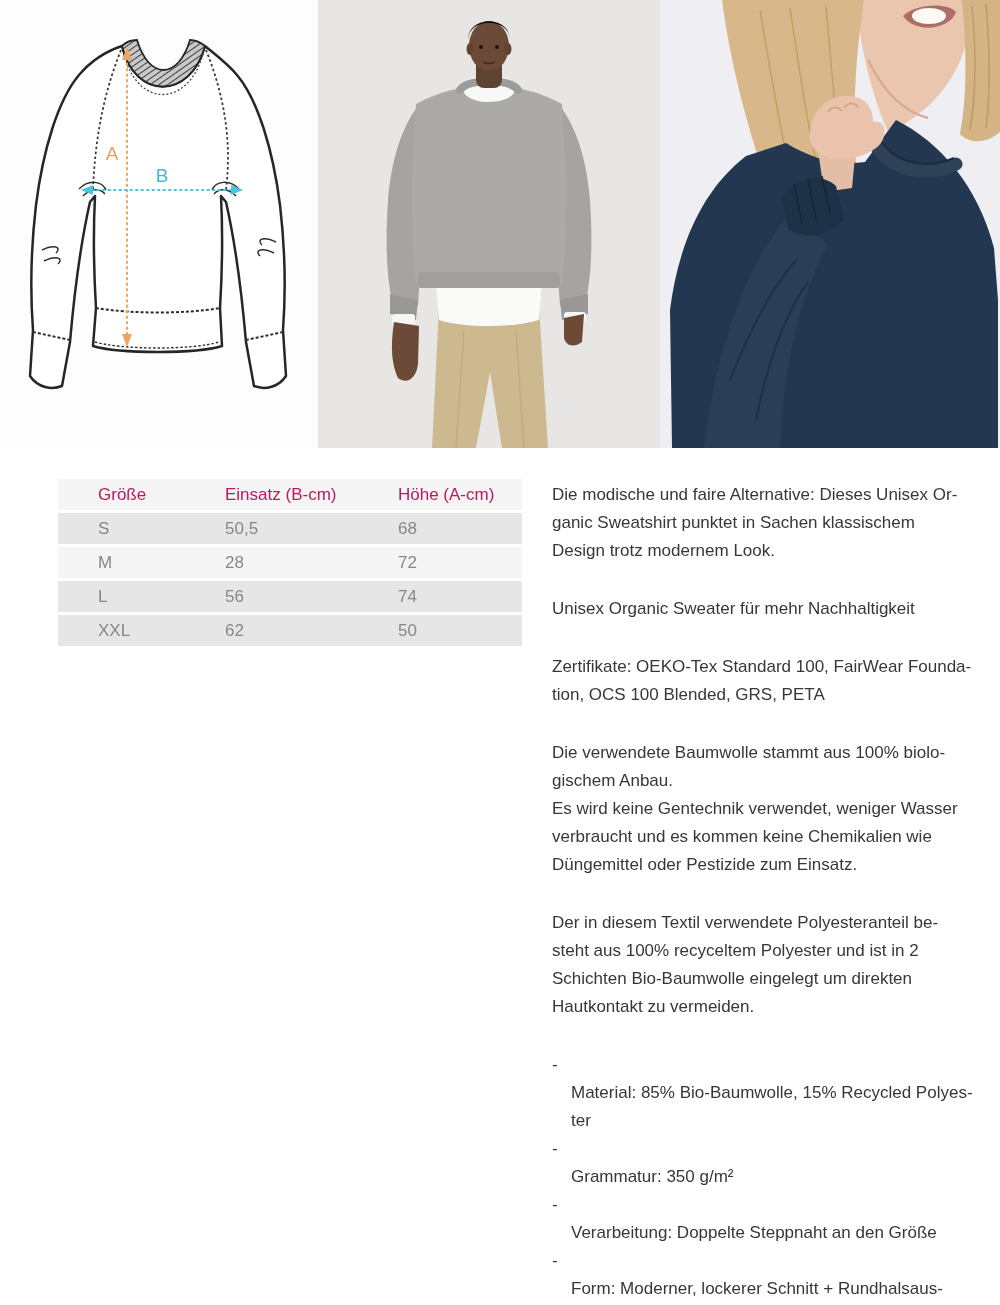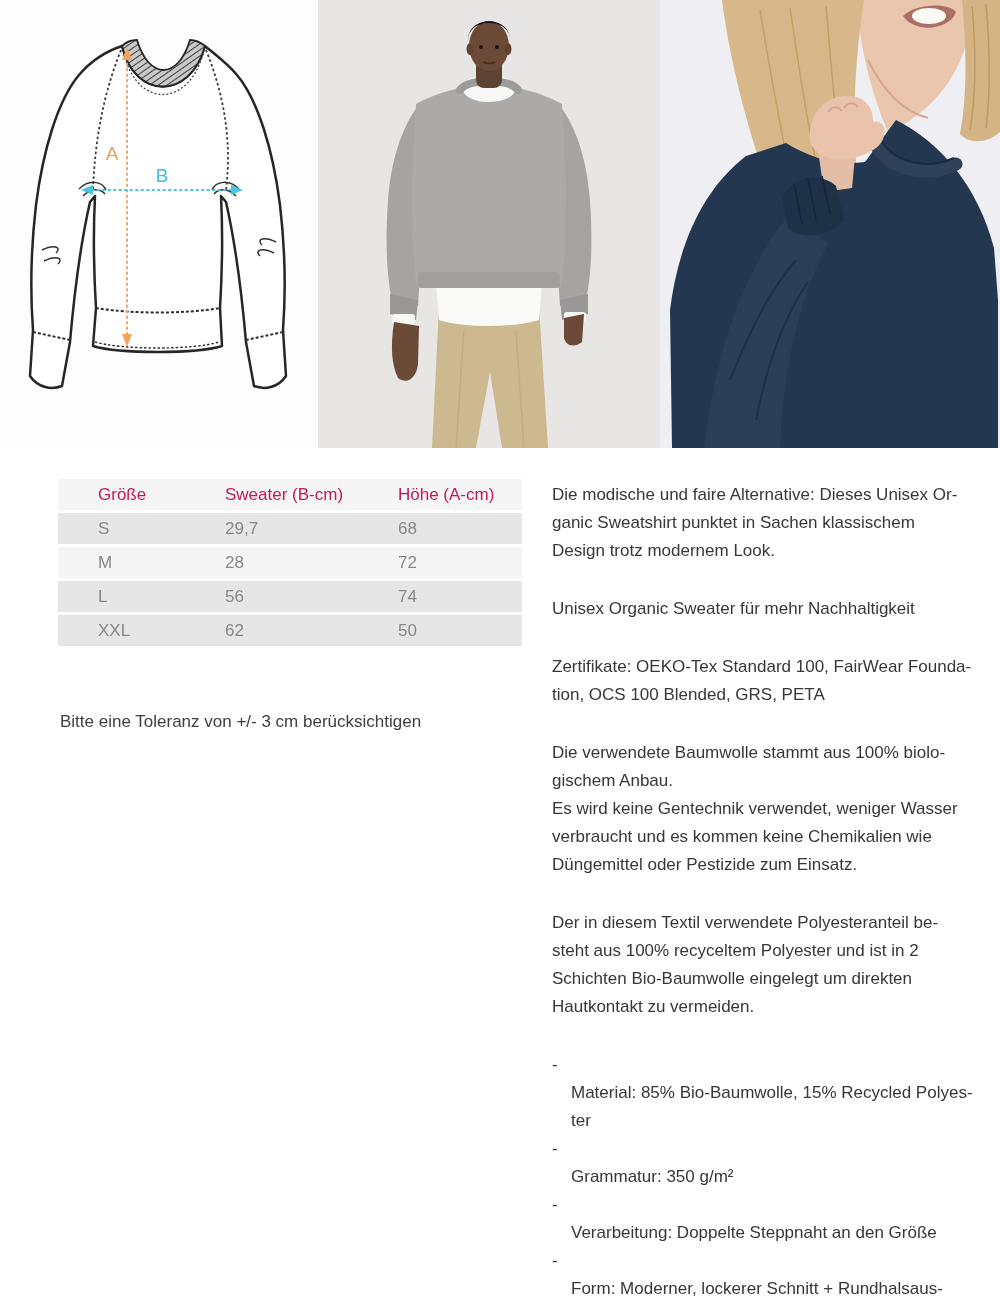--- a/index.html
+++ b/index.html
@@ -140,46 +140,45 @@
         <path d="M134,184 L142,224 M148,178 L156,220 M162,176 L170,214" stroke="#16263a" stroke-width="1.5" fill="none"></path>
         <path d="M150,142 C148,116 162,98 184,96 C202,94 214,106 213,122 C220,120 227,126 224,136 C222,146 212,152 200,156 C180,163 158,160 150,142 Z" fill="#e9c3ac"></path>
         <path d="M168,112 C172,106 178,106 182,111 M184,108 C188,102 194,102 198,107" stroke="#d3a488" stroke-width="1.8" fill="none"></path>
       </svg>
     </div>
   </div>
 
   <div class="size-table">
     <div class="trow head">
       <span>Größe</span>
-      <span>Sweater (B-cm)</span>
+      <span>Einsatz (B-cm)</span>
       <span>Höhe (A-cm)</span>
     </div>
     <div class="trow alt">
       <span>S</span>
-      <span>29,7</span>
+      <span>50,5</span>
       <span>68</span>
     </div>
     <div class="trow">
       <span>M</span>
       <span>28</span>
       <span>72</span>
     </div>
     <div class="trow alt">
       <span>L</span>
       <span>56</span>
       <span>74</span>
     </div>
     <div class="trow alt">
       <span>XXL</span>
       <span>62</span>
       <span>50</span>
     </div>
   </div>
 
-  <div class="tolerance">Bitte eine Toleranz von +/- 3 cm berücksichtigen</div>
 
   <div class="description">
     <p class="para">Die modische und faire Alternative: Dieses Unisex Or-
 ganic Sweatshirt punktet in Sachen klassischem
 Design trotz modernem Look.</p>
     <p class="para">Unisex Organic Sweater für mehr Nachhaltigkeit</p>
     <p class="para">Zertifikate: OEKO-Tex Standard 100, FairWear Founda-
 tion, OCS 100 Blended, GRS, PETA</p>
     <p class="para">Die verwendete Baumwolle stammt aus 100% biolo-
 gischem Anbau.

